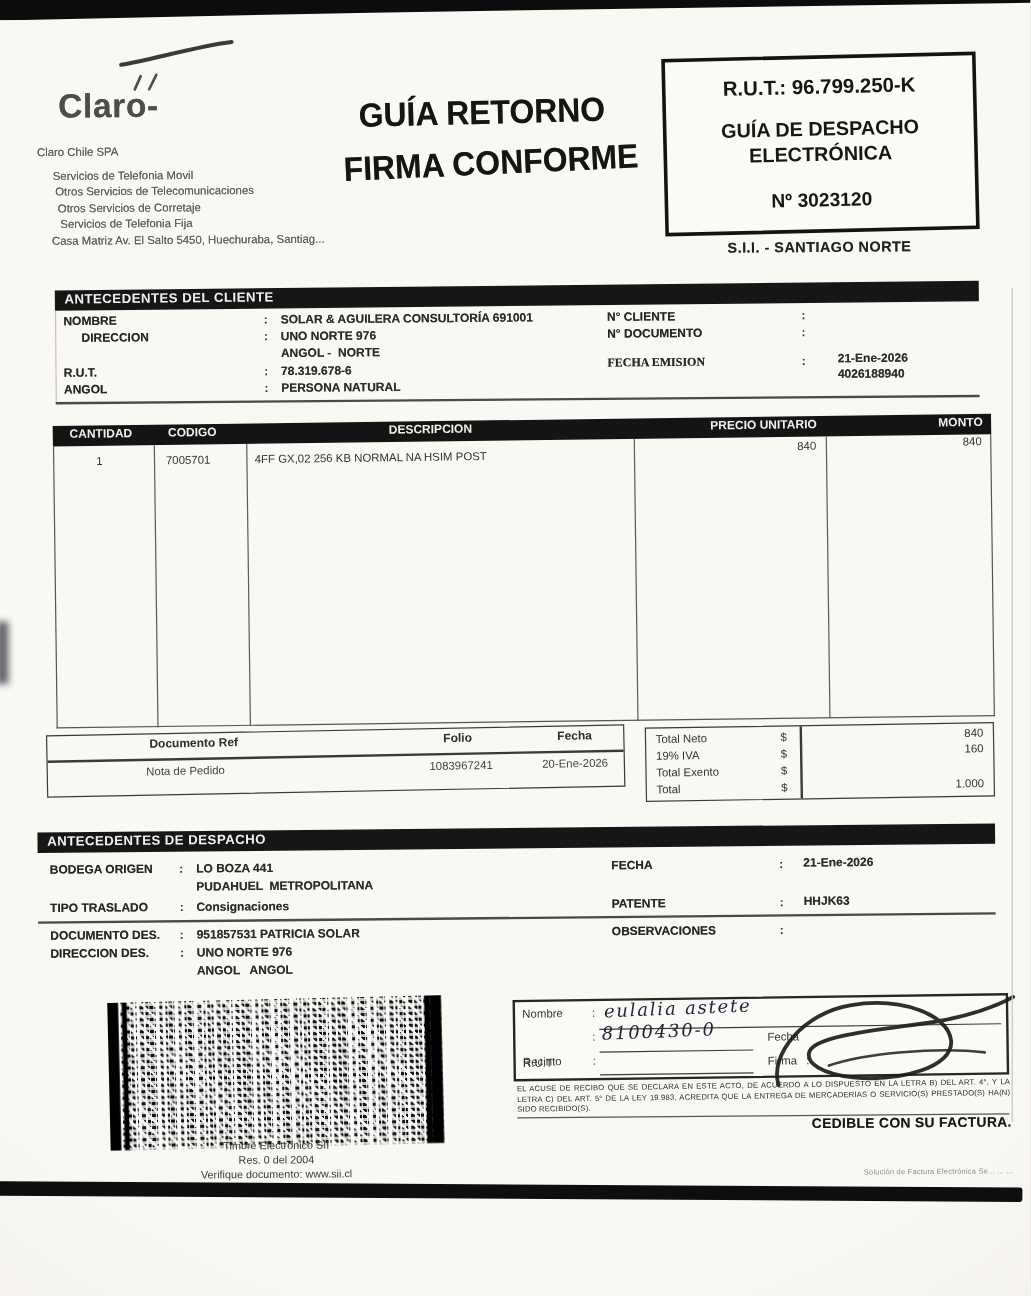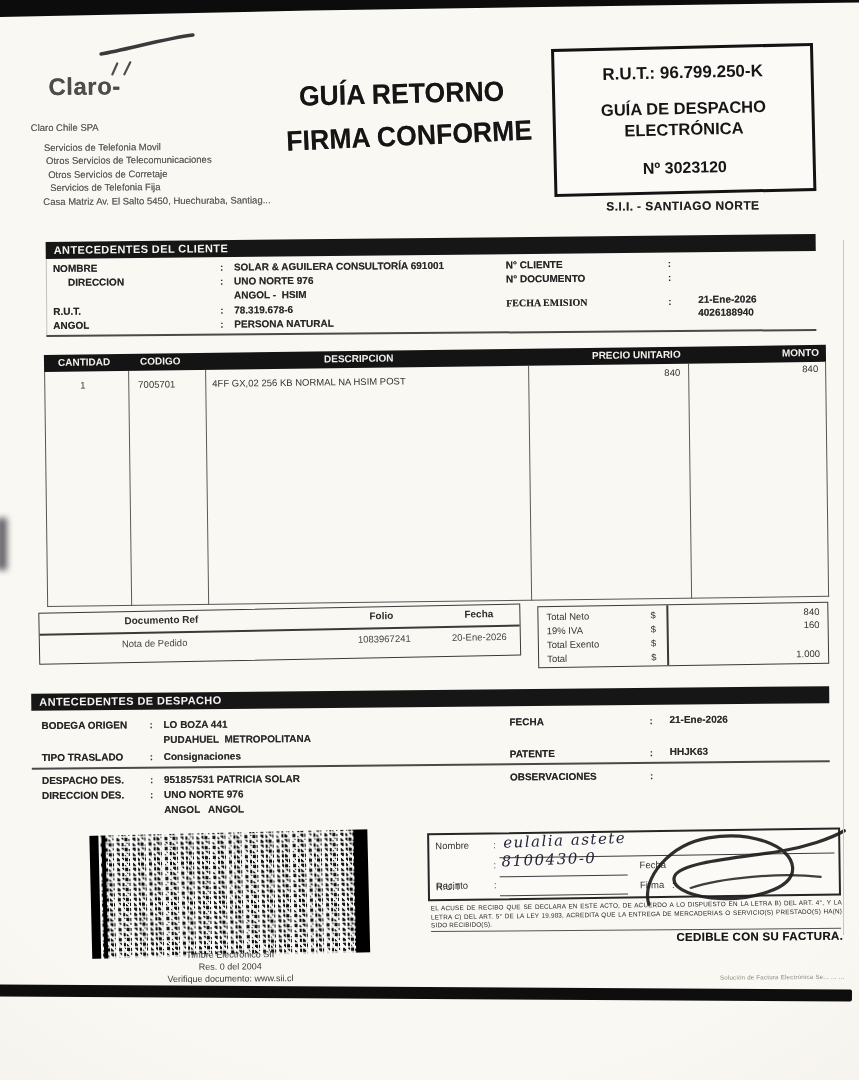--- a/index.html
+++ b/index.html
@@ -5,21 +5,21 @@
   html,body{margin:0;padding:0;background:#d8d6d0;}
   .page{
     position:relative;width:859px;height:1080px;overflow:hidden;
     background:radial-gradient(130% 105% at 50% 42%, #faf8f3 55%, #edeae3 92%, #e4e1d9 100%);
     font-family:"Liberation Sans", sans-serif;color:#1e1e1e;
   }
   .abs{position:absolute;}
   .doc{position:absolute;left:0;top:0;width:859px;height:1080px;transform:rotate(-0.45deg);transform-origin:50% 50%;}
   .fuzz{text-shadow:0 0 .45px rgba(20,20,20,.55);}
   
-  .logo{left:52px;top:70px;font-size:24px;font-weight:bold;color:#4d4d4d;letter-spacing:.5px;}
+  .logo{left:52px;top:70px;font-size:28px;font-weight:bold;color:#4d4d4d;letter-spacing:.5px;}
   .coline{font-size:9.5px;color:#5c5c5c;line-height:13.5px;white-space:pre;}
   .stamp{font-weight:bold;color:#151515;white-space:nowrap;}
   .rutbox{left:556px;top:48px;width:256px;height:142px;border:3px solid #131313;transform:rotate(-0.9deg);background:rgba(255,255,255,.35);}
   .rutbox div{position:absolute;width:100%;text-align:center;font-weight:bold;color:#161616;}
   .sii{left:548px;top:201px;width:275px;text-align:center;font-weight:bold;font-size:12px;letter-spacing:.4px;color:#222;}
   
   .secbar{background:#161616;color:#f4f2ee;font-weight:bold;font-size:11px;letter-spacing:.4px;line-height:17px;padding-left:8px;box-sizing:border-box;height:17px;}
   .lbl{font-size:10px;font-weight:bold;color:#252525;white-space:pre;}
   .val{font-size:10px;font-weight:bold;color:#2a2a2a;white-space:pre;}
   .colon{font-size:10px;font-weight:bold;color:#2a2a2a;}
@@ -105,21 +105,21 @@
     <div class="abs secbar" style="left:48px;top:238px;width:770px;transform:rotate(-0.15deg);">ANTECEDENTES DEL CLIENTE</div>
     <div class="abs" style="left:48px;top:256px;width:1px;height:76px;background:#c4c1ba;"></div>
 
     <div class="abs lbl fuzz" style="left:55px;top:260px;">NOMBRE</div>
     <div class="abs colon" style="left:222px;top:260px;">:</div>
     <div class="abs val fuzz" style="left:236px;top:260px;">SOLAR &amp; AGUILERA CONSULTORÍA 691001</div>
 
     <div class="abs lbl fuzz" style="left:55px;top:274px;padding-left:15px;">DIRECCION</div>
     <div class="abs colon" style="left:222px;top:274px;">:</div>
     <div class="abs val fuzz" style="left:236px;top:274px;">UNO NORTE 976</div>
-    <div class="abs val fuzz" style="left:236px;top:288px;">ANGOL -  HSIM</div>
+    <div class="abs val fuzz" style="left:236px;top:288px;">ANGOL -  NORTE</div>
 
     <div class="abs lbl fuzz" style="left:55px;top:303px;">R.U.T.</div>
     <div class="abs colon" style="left:222px;top:303px;">:</div>
     <div class="abs val fuzz" style="left:236px;top:303px;">78.319.678-6</div>
 
     <div class="abs lbl fuzz" style="left:55px;top:317px;">ANGOL</div>
     <div class="abs colon" style="left:222px;top:317px;">:</div>
     <div class="abs val fuzz" style="left:236px;top:317px;">PERSONA NATURAL</div>
 
     <div class="abs lbl fuzz" style="left:508px;top:260px;">N° CLIENTE</div>
@@ -195,21 +195,21 @@
     <div class="abs lbl fuzz" style="left:508px;top:717px;">FECHA</div>
     <div class="abs colon" style="left:648px;top:717px;">:</div>
     <div class="abs val fuzz" style="left:668px;top:716px;">21-Ene-2026</div>
 
     <div class="abs lbl fuzz" style="left:508px;top:749px;">PATENTE</div>
     <div class="abs colon" style="left:648px;top:749px;">:</div>
     <div class="abs val fuzz" style="left:668px;top:748px;">HHJK63</div>
 
     <div class="abs thinline" style="left:30px;top:764px;width:798px;transform:rotate(-0.1deg);"></div>
 
-    <div class="abs lbl fuzz" style="left:40px;top:772px;">DESPACHO DES.</div>
+    <div class="abs lbl fuzz" style="left:40px;top:772px;">DOCUMENTO DES.</div>
     <div class="abs colon" style="left:148px;top:772px;">:</div>
     <div class="abs val fuzz" style="left:162px;top:772px;">951857531 PATRICIA SOLAR</div>
 
     <div class="abs lbl fuzz" style="left:40px;top:787px;">DIRECCION DES.</div>
     <div class="abs colon" style="left:148px;top:787px;">:</div>
     <div class="abs val fuzz" style="left:162px;top:787px;">UNO NORTE 976</div>
     <div class="abs val fuzz" style="left:162px;top:802px;">ANGOL   ANGOL</div>
 
     <div class="abs lbl fuzz" style="left:508px;top:772px;">OBSERVACIONES</div>
     <div class="abs colon" style="left:648px;top:772px;">:</div>

